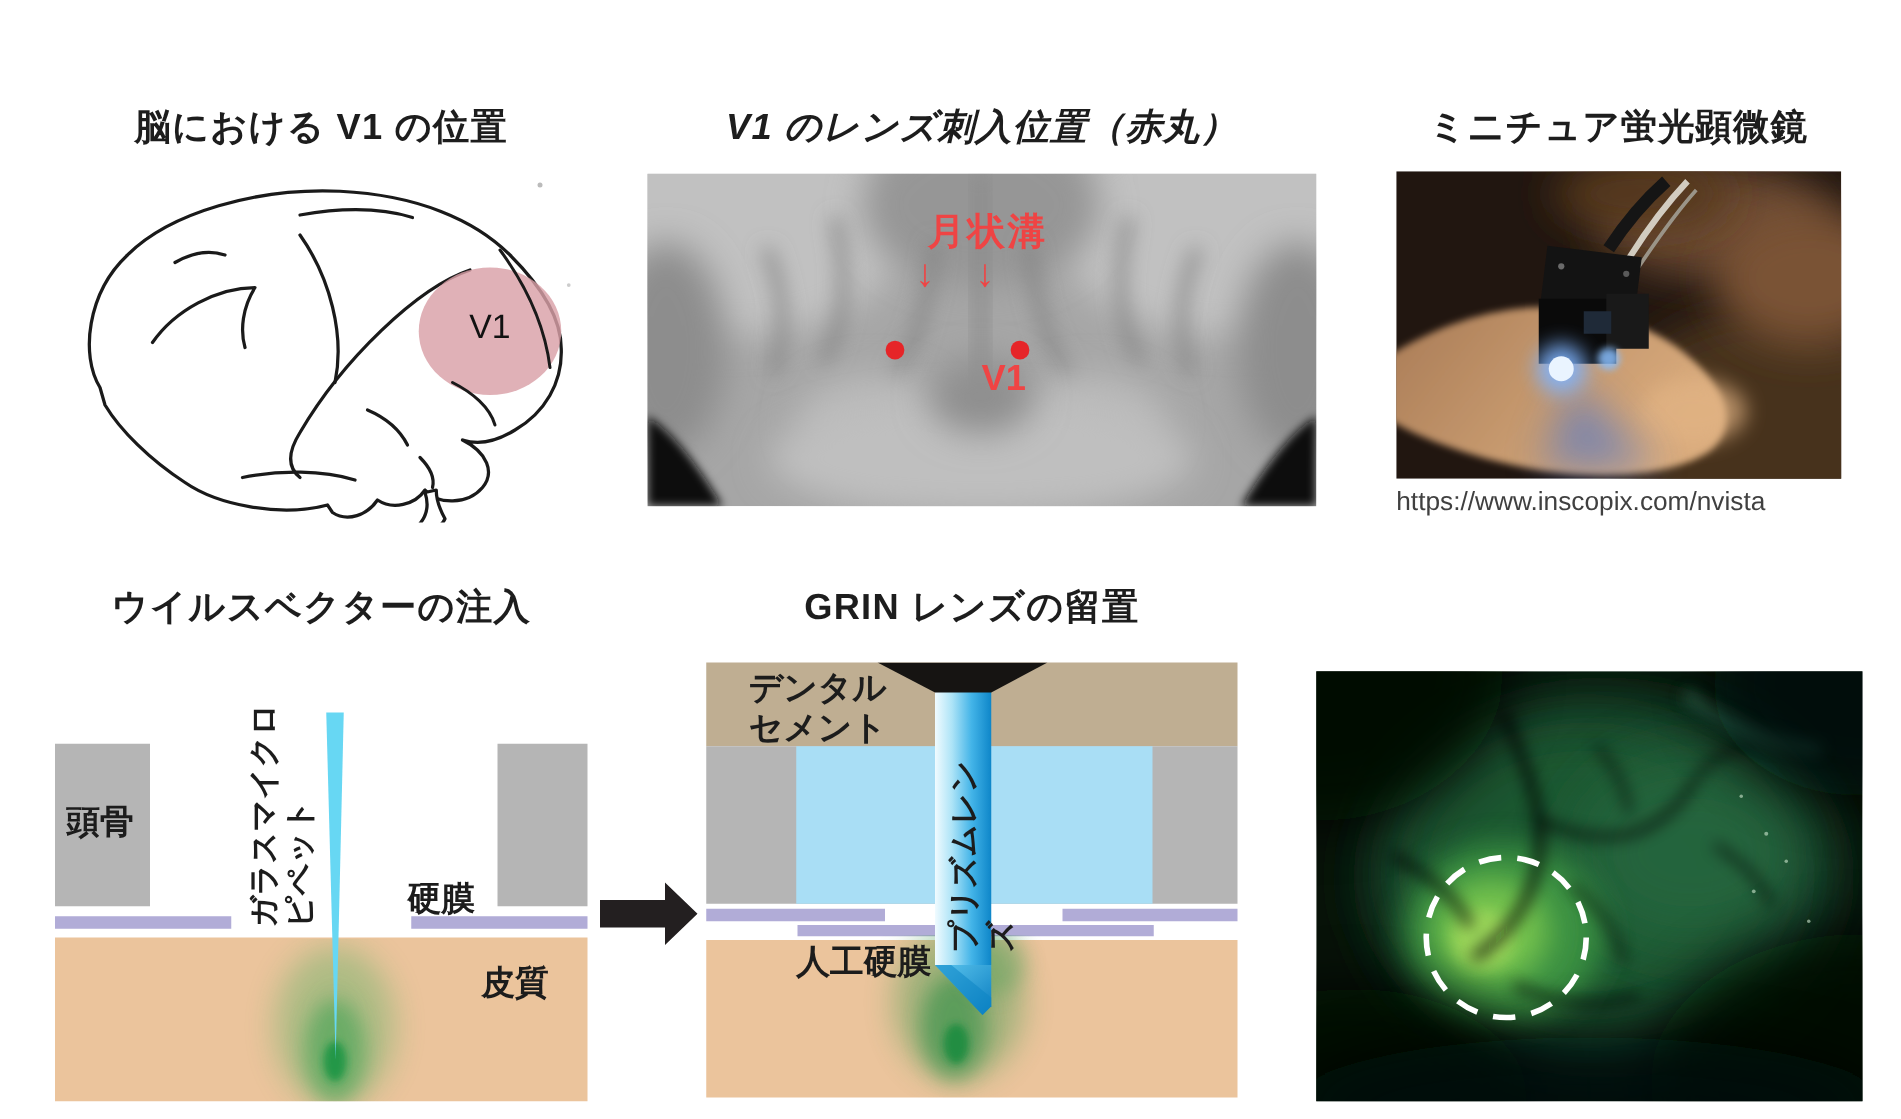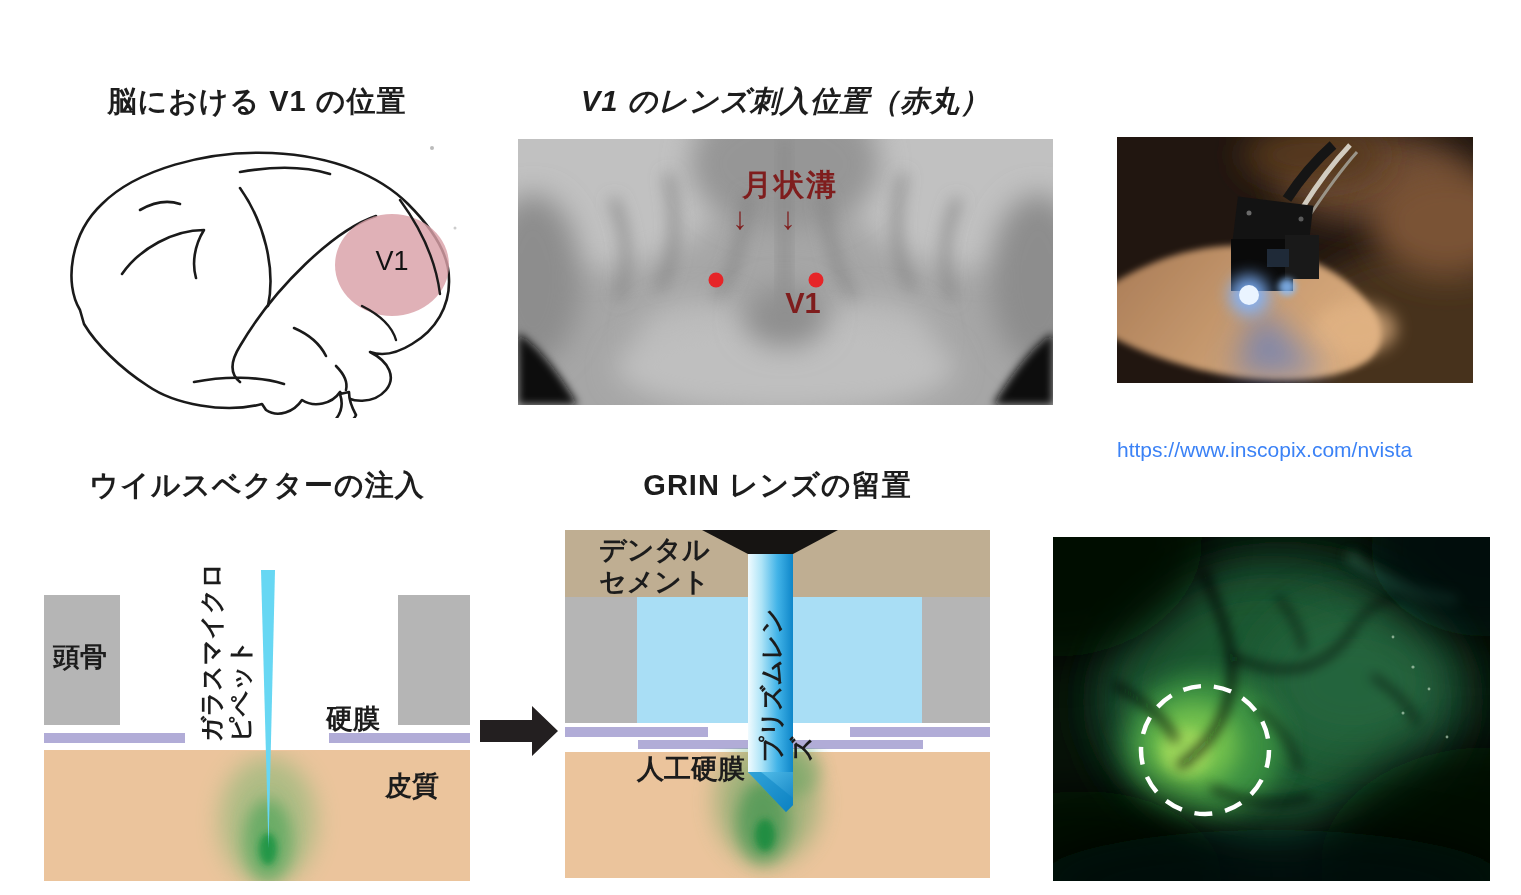--- a/index.html
+++ b/index.html
@@ -2,39 +2,40 @@
 <html style="--skull-gray: #b5b5b5; --dura-purple: #b1acd7; --cortex-tan: #ebc49c; --pipette-cyan: #67d7f3; --cement-khaki: #bfae92; --silicone-blue: #a9def5; --lens-blue: #1190d2; --marker-red: #e62528; --v1-pink: #d9a0a7; --gcamp-green: #57c14a;"><head>
 <meta charset="utf-8">
 <style>
   html,body{margin:0;padding:0;background:#ffffff;}
   .fig{position:relative;width:1521px;height:895px;background:#fff;overflow:hidden;
        font-family:"Liberation Sans","DejaVu Sans",sans-serif;color:#1c1c1c;}
   .abs{position:absolute;}
   .title{font-size:29px;font-weight:600;letter-spacing:1px;text-align:center;color:#1d1d1d;}
   .lbl{font-size:27px;font-weight:600;color:#1c1c1c;line-height:1.18;}
   .ml{white-space:pre-line;}
-  .wlbl{color:#7f1d1d;font-weight:600;text-align:center;}
+  .wlbl{color:#ef4444;font-weight:600;text-align:center;}
   .rot{transform:rotate(-90deg);transform-origin:top left;}
-  .url{font-size:21px;color:#3b82f6;letter-spacing:0px;margin-top:48px;}
+  .url{font-size:21px;color:#404040;letter-spacing:0px;}
 
   
   .skull{background:var(--skull-gray,#b5b5b5);}
   .dura{background:var(--dura-purple,#b1acd7);}
   .cortex{background:var(--cortex-tan,#ebc49c);}
   .cement{background:var(--cement-khaki,#bfae92);}
   .silicone{background:var(--silicone-blue,#a9def5);}
   svg{display:block;}
 </style>
 </head>
 <body>
 
 <div class="fig">
 
   <div class="abs title" style="left:44px;top:82px;width:426px;">脳における V1 の位置</div>
   <div class="abs title" style="left:518px;top:82px;width:535px;font-style:italic;">V1 のレンズ刺入位置（赤丸）</div>
+  <div class="abs title" style="left:1117px;top:82px;width:356px;">ミニチュア蛍光顕微鏡</div>
 
   <div class="abs" style="left:44px;top:138px;width:426px;height:280px;">
     <svg width="426" height="280" viewBox="0 0 426 280">
       <g fill="none" stroke="#1a1a1a" stroke-width="2.6" stroke-linecap="round" stroke-linejoin="round">
         <path fill="#ffffff" d="M 36 172 C 20 146, 26 96, 58 66 C 92 32, 162 12, 228 15
              C 290 18, 336 38, 364 66 C 390 92, 405 118, 405 141
              C 406 168, 392 192, 368 206 C 352 216, 338 218, 326 214
              C 346 224, 352 240, 342 252 C 330 266, 306 266, 296 254
              C 288 266, 270 270, 258 262 C 250 274, 234 280, 222 272
              L 218 266 C 180 276, 130 266, 104 248 C 76 230, 52 206, 40 186 Z"></path>

